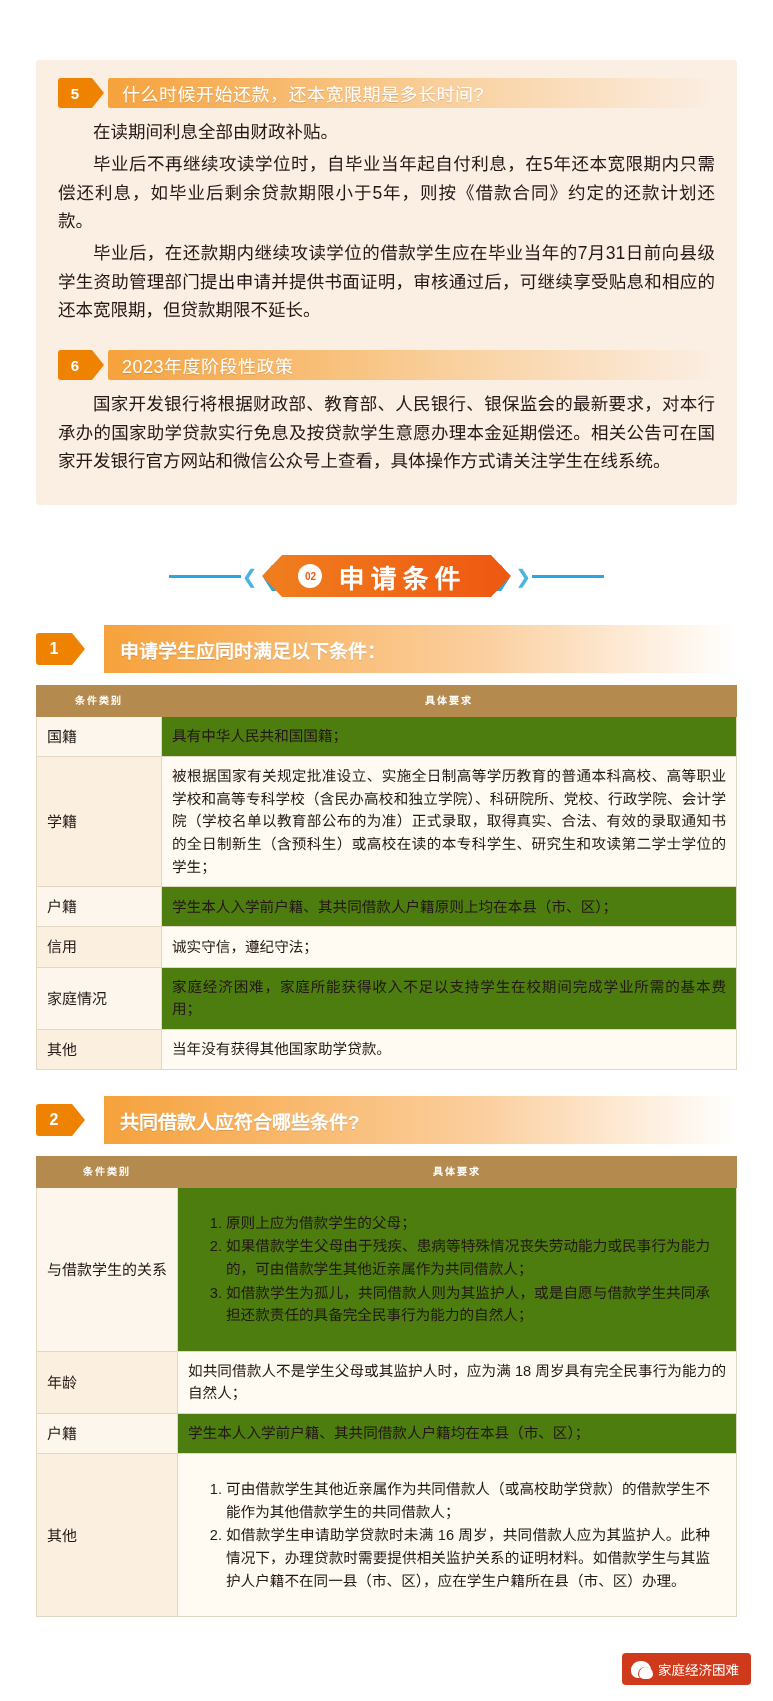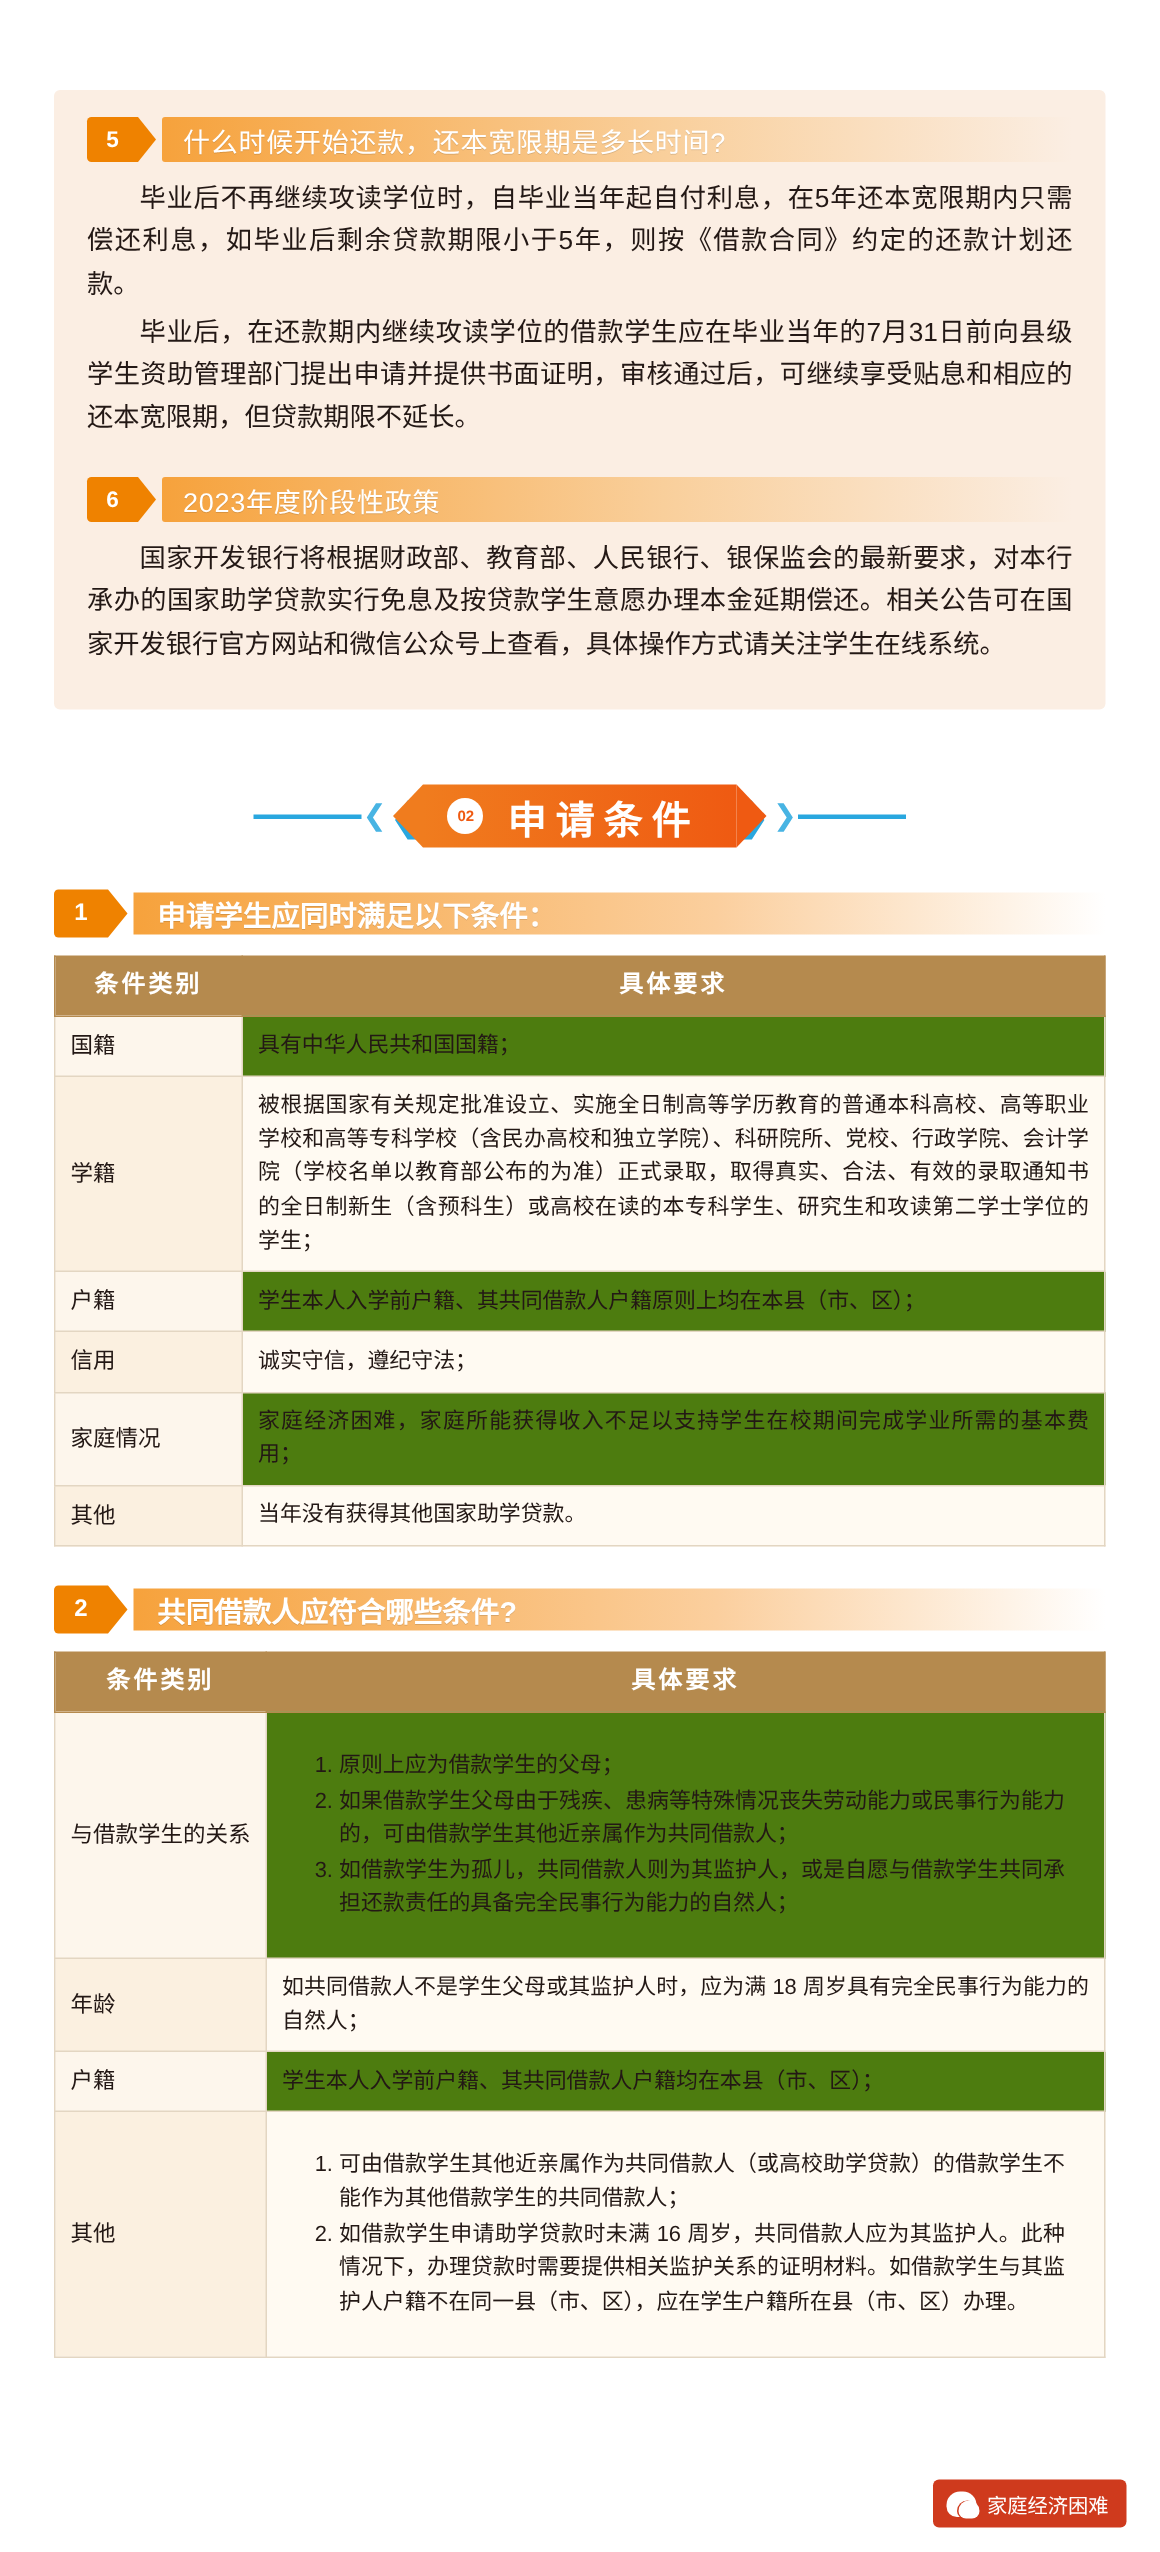--- a/index.html
+++ b/index.html
@@ -157,38 +157,38 @@
   }
   .snum::after{
     content:"";
     position:absolute;right:-13px;top:0;
     width:0;height:0;
     border-top:16px solid transparent;
     border-bottom:16px solid transparent;
     border-left:13px solid #ef8200;
   }
   .sbar{
-    flex:1 1 auto;height:28px;margin-left:17px;
+    flex:1 1 auto;height:48px;margin-left:32px;
     background:linear-gradient(90deg,#f6a23c 0%, #fbcf9e 60%, #ffffff 100%);
     display:flex;align-items:center;padding-left:16px;box-sizing:border-box;
   }
   .sbar span{color:#fff;font-size:19px;font-weight:bold;text-shadow:0 1px 0 rgba(0,0,0,.12);}
 
   
   table.tbl{
     margin:0 36px 26px 36px;
     width:calc(100% - 72px);
     border-collapse:collapse;
     font-size:14.6px;
     line-height:1.55;
   }
   table.tbl th{
     background:#b58a4e;
     color:#ffffff;
-    font-size:16px;
+    font-size:10px;
     font-weight:bold;
     padding:7px 4px;
     letter-spacing:2px;
     border:1px solid #b58a4e;
   }
   table.tbl th.k{width:104px;}
   table.tbl td{
     border:1px solid #e3d6c2;
     padding:8px 10px;
     vertical-align:middle;
@@ -244,20 +244,21 @@
 <div class="page">
 
   <div class="card">
 
     <div class="qhead">
       <div class="qnum">5</div>
       <div class="qbar">
         <span>什么时候开始还款，还本宽限期是多长时间?</span>
       </div>
     </div>
+    <p class="ptext">在读期间利息全部由财政补贴。</p>
     <p class="ptext">毕业后不再继续攻读学位时，自毕业当年起自付利息，在5年还本宽限期内只需偿还利息，如毕业后剩余贷款期限小于5年，则按《借款合同》约定的还款计划还款。</p>
     <p class="ptext">毕业后，在还款期内继续攻读学位的借款学生应在毕业当年的7月31日前向县级学生资助管理部门提出申请并提供书面证明，审核通过后，可继续享受贴息和相应的还本宽限期，但贷款期限不延长。</p>
 
     <div class="block-gap"></div>
 
     <div class="qhead">
       <div class="qnum">6</div>
       <div class="qbar">
         <span>2023年度阶段性政策</span>
       </div>

